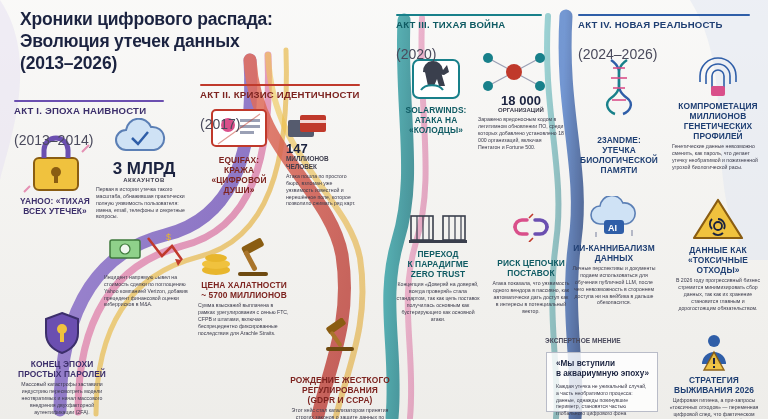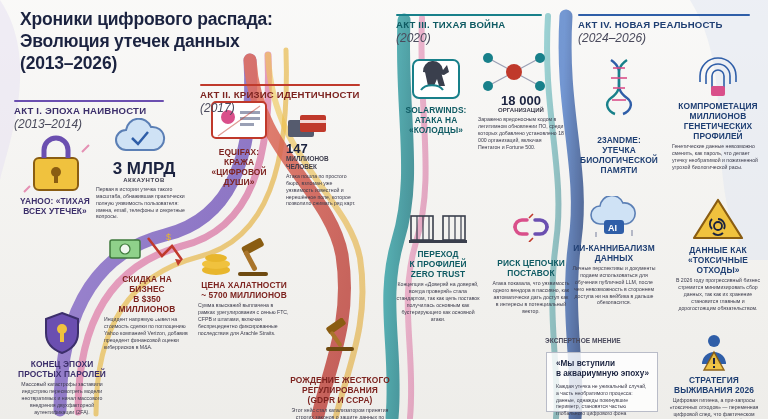--- a/index.html
+++ b/index.html
@@ -19,21 +19,21 @@
   
   .title {
     position: absolute; left: 20px; top: 8px; width: 330px;
     font-size: 17.5px; font-weight: bold; line-height: 1.26;
     color: #1b2340; letter-spacing: -0.2px; z-index: 6;
   }
 
   
   .act { position: absolute; z-index: 6; }
   .act .act-name { font-size: 9.6px; font-weight: bold; letter-spacing: 0.2px; }
-  .act .act-years { font-size: 12px; color: #4a4a5c; margin-top: 1px; font-style: italic; }
+  .act .act-years { font-size: 14px; color: #4a4a5c; margin-top: 16px; }
   .act-rule { height: 2px; width: 100%; margin-bottom: 3px; border-radius: 2px; }
 
   
   .blk { position: absolute; z-index: 5; }
   .blk h4 { font-size: 8.4px; font-weight: bold; line-height: 1.2; letter-spacing: 0.1px; }
   .blk p { font-size: 5.2px; line-height: 1.32; color: #3b3b4b; margin-top: 2px; }
   .big-num { font-size: 17px; font-weight: bold; line-height: 1; }
   .mid-num { font-size: 13px; font-weight: bold; line-height: 1.02; }
 
   .ctr { text-align: center; }
@@ -166,37 +166,35 @@
   </div>
 
   <div class="blk" style="left:104px; top:228px; width:86px;">
     <svg width="86" height="44" viewBox="0 0 86 44" class="icon">
       <rect x="6" y="12" width="30" height="18" rx="2" fill="#8fd18a" stroke="#3f7a3c" stroke-width="1.5"></rect>
       <circle cx="21" cy="21" r="5" fill="#f0f7ef" stroke="#3f7a3c" stroke-width="1.2"></circle>
       <path d="M44 10 L58 28 L68 18 L78 32" fill="none" stroke="#c0392b" stroke-width="2.5"></path>
       <path d="M78 32 l-7 -1 l3 7 z" fill="#c0392b"></path>
       <text x="62" y="12" font-size="9" fill="#e8b62c" font-family="Liberation Sans">$</text>
     </svg>
-    <h4 class="ctr" style="color: rgb(125, 36, 32); margin-top: 2px; white-space: pre-line;">СКИДКА НА БИЗНЕС
-В $350 МИЛЛИОНОВ</h4>
     <p>Инцидент напрямую မывел на стоимость сделки по поглощению Yahoo компанией Verizon, добавив прецедент финансовой оценки киберрисков в M&amp;A.</p>
   </div>
 
   <div class="blk ctr" style="left:16px; top:310px; width:92px;">
     <svg width="40" height="46" viewBox="0 0 40 46" style="margin:0 auto;" class="icon">
       <path d="M20 3 L36 9 v14 c0 11 -8 17 -16 20 C12 40 4 34 4 23 V9 z" fill="#6b4fb0" stroke="#3c2f6b" stroke-width="2"></path>
       <circle cx="20" cy="19" r="5" fill="#f0c23e"></circle>
       <rect x="18" y="22" width="4" height="10" fill="#f0c23e"></rect>
     </svg>
     <h4 style="color: rgb(60, 47, 107); margin-top: 3px; white-space: pre-line;">КОНЕЦ ЭПОХИ
 ПРОСТЫХ ПАРОЛЕЙ</h4>
     <p>Массовый катастрофы заставили индустрию пересмотреть модели неотвратимых и начал массового внедрения двухфакторной аутентификации (2FA).</p>
   </div>
 
-  <div class="blk ctr" style="left:202px; top:96px; width:74px;">
+  <div class="blk ctr" style="left:202px; top:104px; width:74px;">
     <svg width="62" height="48" viewBox="0 0 62 48" style="margin:0 auto;" class="icon">
       <rect x="4" y="6" width="54" height="36" rx="4" fill="#ffffff" stroke="#c0392b" stroke-width="2"></rect>
       <circle cx="20" cy="21" r="7" fill="#d94f8a"></circle>
       <rect x="32" y="15" width="20" height="3" fill="#9aa0b5"></rect>
       <rect x="32" y="21" width="20" height="3" fill="#9aa0b5"></rect>
       <rect x="32" y="27" width="14" height="3" fill="#9aa0b5"></rect>
       <path d="M10 40 l42 -30" stroke="#c0392b" stroke-width="1.2" opacity="0.5"></path>
     </svg>
     <h4 style="color: rgb(125, 36, 32); margin-top: 3px; white-space: pre-line;">EQUIFAX:
 КРАЖА
@@ -278,21 +276,21 @@
         <line x1="10" y1="10" x2="10" y2="34"></line>
           <line x1="16" y1="10" x2="16" y2="34"></line>
           <line x1="22" y1="10" x2="22" y2="34"></line>
         <line x1="42" y1="10" x2="42" y2="34"></line>
           <line x1="48" y1="10" x2="48" y2="34"></line>
           <line x1="54" y1="10" x2="54" y2="34"></line>
       </g>
       <rect x="2" y="34" width="58" height="3" fill="#3a3f4d"></rect>
     </svg>
     <h4 style="color: rgb(15, 91, 99); margin-top: 3px; white-space: pre-line;">ПЕРЕХОД
-К ПРОФИЛЕЙ
+К ПАРАДИГМЕ
 ZERO TRUST</h4>
     <p>Концепция «Доверяй на доверяй, всегда проверяй» стала стандартом, так как цепь поставок получилась основным как бустерирующего как основной атаки.</p>
   </div>
 
   <div class="blk ctr" style="left:492px; top:212px; width:78px;">
     <svg width="44" height="30" viewBox="0 0 44 30" style="margin:0 auto;" class="icon">
       <path d="M6 15 a7 7 0 0 1 7 -7 h5" fill="none" stroke="#d94f8a" stroke-width="3.5" stroke-linecap="round"></path>
       <path d="M6 15 a7 7 0 0 0 7 7 h5" fill="none" stroke="#d94f8a" stroke-width="3.5" stroke-linecap="round"></path>
       <path d="M38 15 a7 7 0 0 0 -7 -7 h-5" fill="none" stroke="#6b4fb0" stroke-width="3.5" stroke-linecap="round"></path>
       <path d="M38 15 a7 7 0 0 1 -7 7 h-5" fill="none" stroke="#6b4fb0" stroke-width="3.5" stroke-linecap="round"></path>

